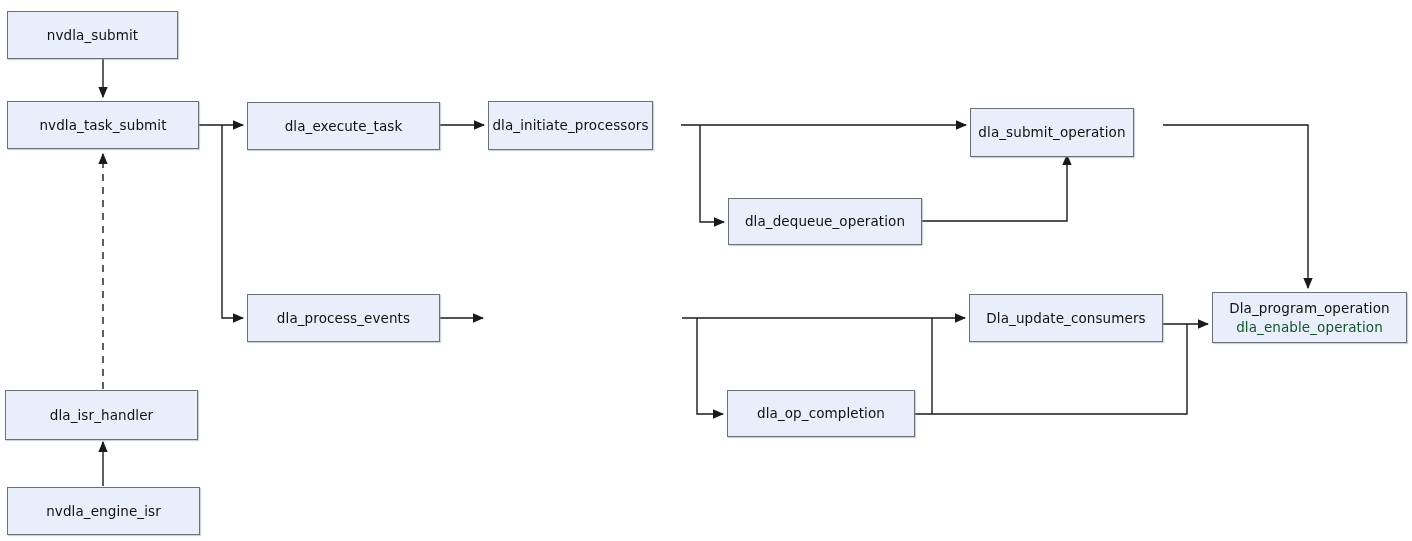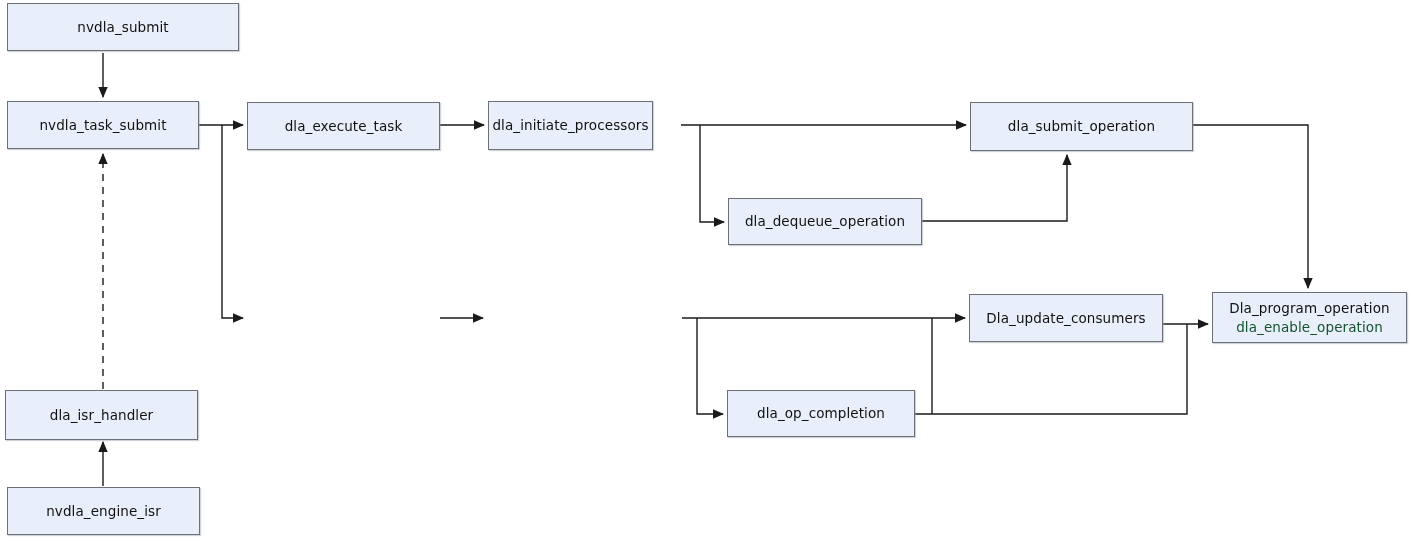--- a/index.html
+++ b/index.html
@@ -29,25 +29,25 @@
     justify-content: center;
     text-align: center;
     font-size: 13.5px;
     line-height: 19px;
     color: #111111;
     letter-spacing: 0.1px;
   }
   .node .line2-red { color: #14532d; }
 
   
-  #n-nvdla-submit            { left:   7px; top:   3px; width: 232px; height: 48px; }
+  #n-nvdla-submit            { left:   7px; top:   11px; width: 171px; height: 48px; }
   #n-nvdla-task-submit       { left:   7px; top: 101px; width: 192px; height: 48px; }
   #n-dla-execute-task        { left: 247px; top: 102px; width: 193px; height: 48px; }
   #n-dla-initiate-processors { left: 488px; top: 101px; width: 165px; height: 49px; }
-  #n-dla-submit-operation    { left: 970px; top: 102px; width: 223px; height: 49px; }
+  #n-dla-submit-operation    { left: 970px; top: 108px; width: 164px; height: 49px; }
   #n-dla-dequeue-operation   { left: 728px; top: 198px; width: 194px; height: 47px; }
   #n-dla-process-events      { left: 247px; top: 294px; width: 193px; height: 48px; }
   #n-dla-handle-events       { left: 487px; top: 294px; width: 195px; height: 48px; }
   #n-dla-update-consumers    { left: 969px; top: 294px; width: 194px; height: 48px; }
   #n-dla-program-operation   { left: 1212px; top: 292px; width: 195px; height: 51px; }
   #n-dla-op-completion       { left: 727px; top: 390px; width: 188px; height: 47px; }
   #n-dla-isr-handler         { left:   5px; top: 390px; width: 193px; height: 50px; }
   #n-nvdla-engine-isr        { left:   7px; top: 487px; width: 193px; height: 48px; }
 </style>
 </head>
@@ -100,20 +100,23 @@
   </div>
 
   <div class="node" id="n-dla-submit-operation">
     <span>dla_submit_operation</span>
   </div>
 
   <div class="node" id="n-dla-dequeue-operation">
     <span>dla_dequeue_operation</span>
   </div>
 
+  <div class="node" id="n-dla-process-events">
+    <span>dla_process_events</span>
+  </div>
 
 
   <div class="node" id="n-dla-update-consumers">
     <span>Dla_update_consumers</span>
   </div>
 
   <div class="node" id="n-dla-program-operation">
     <span>Dla_program_operation</span>
     <span class="line2-red">dla_enable_operation</span>
   </div>

